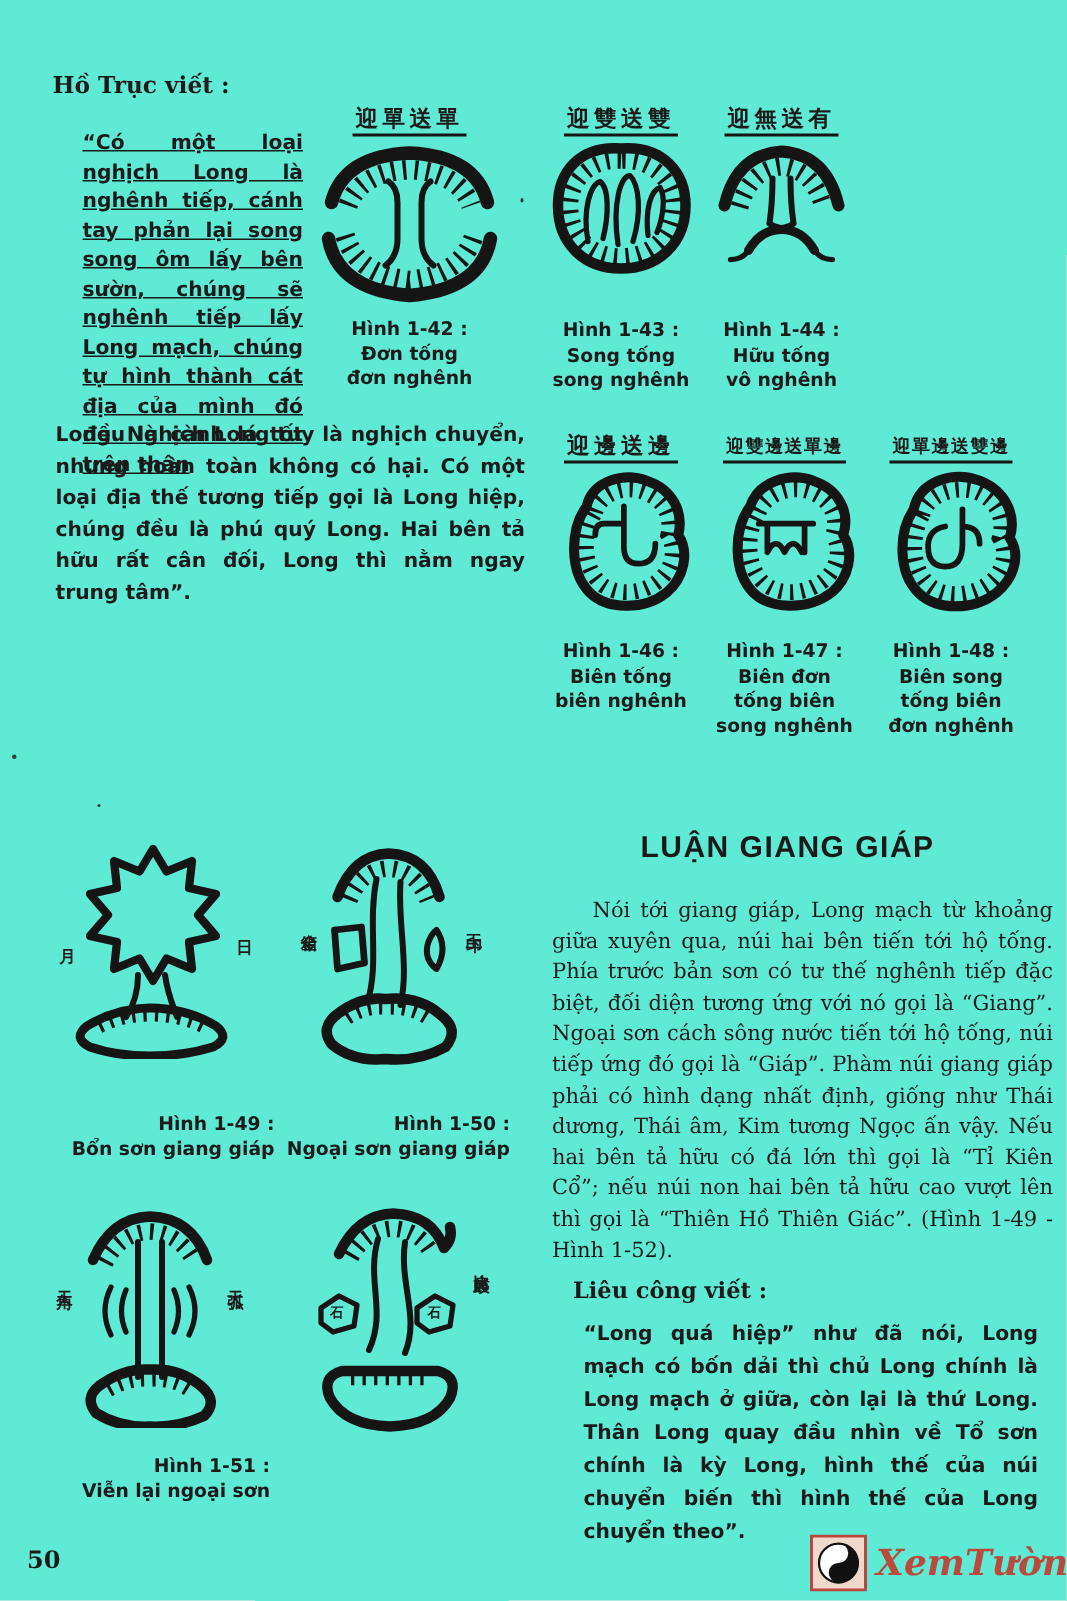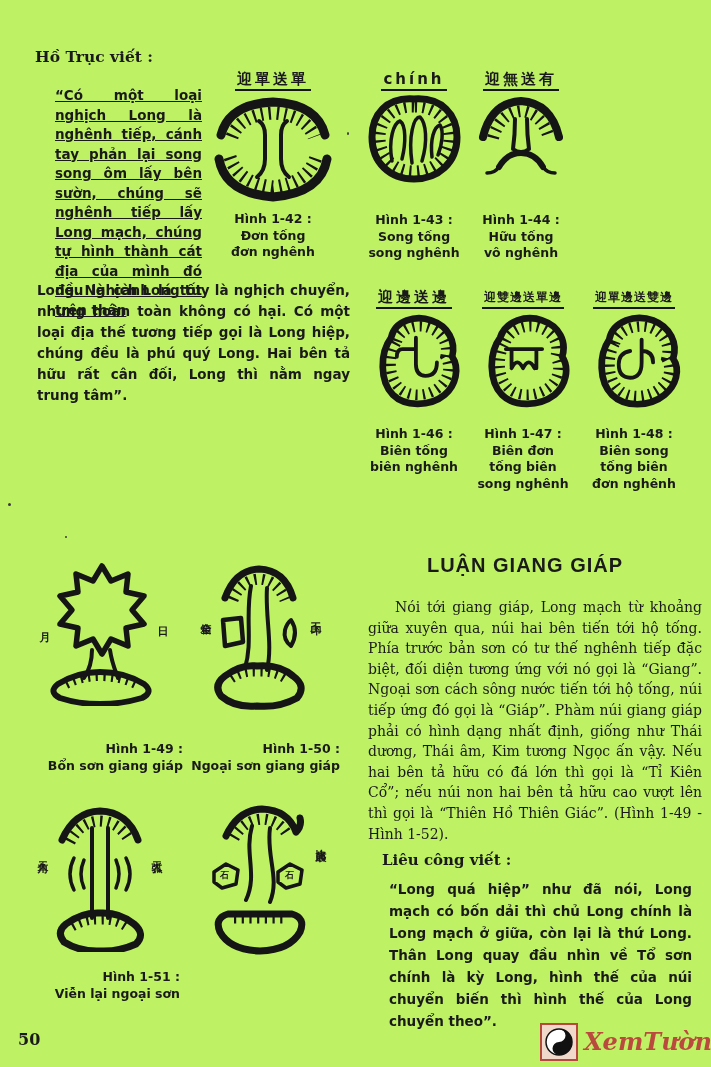--- a/index.html
+++ b/index.html
@@ -1,18 +1,18 @@
 <!DOCTYPE html>
 <html lang="vi"><head>
 <meta charset="utf-8">
 <style>
   html,body { margin:0; padding:0; background:#e8e8e4; }
   .page {
     position:relative; width:711px; height:1067px; margin:0 auto;
-    background:#bef264; overflow:hidden; color:#1a1a1a;
+    background:#5eead4; overflow:hidden; color:#1a1a1a;
     font-family:"DejaVu Serif", serif;
   }
   
   .h-serif  { position:absolute; font:bold 15.5px/20px "DejaVu Serif", serif; }
   .q-narrow { position:absolute; left:55px;  top:86px;  width:147px;
               font:600 13.5px/19.5px "DejaVu Sans", sans-serif; text-align:justify;text-decoration:underline; }
   .q-wide   { position:absolute; left:37px;  top:280px; width:313px;
               font:600 13.5px/21px "DejaVu Sans", sans-serif; text-align:justify; }
   .sec-head { position:absolute; left:358px; top:553px; width:334px; text-align:center;
               font:bold 20px/24px "Liberation Sans", sans-serif; letter-spacing:1px; }
@@ -61,21 +61,21 @@
       <path class="s" stroke-width="4" d="M56,30 Q62,34 62,44 V68 Q62,80 54,86 M84,30 Q78,34 78,44 V68 Q78,80 86,86"></path>
       <path class="s" stroke-width="9" d="M16,68 Q22,102 70,106 Q118,102 124,68"></path>
       <path class="tt" stroke-width="13" d="M27,66 Q35,92 70,96 Q105,92 113,66"></path>
     </svg>
     <div class="cap" style="margin-top:8px;">Hình 1-42 :
 Đơn tống
 đơn nghênh</div>
   </div>
 
   <div class="fg" style="left:360px; top:70px; width:108px;">
-    <div class="cnh">chính</div>
+    <div class="cnh">迎雙送雙</div>
     <svg width="105" height="95" viewBox="0 0 105 95">
       <path class="s" stroke-width="7" d="M52,8 C24,6 10,24 10,46 C10,72 28,88 52,88 C76,88 95,72 95,46 C95,24 80,6 52,8 Z"></path>
       <path class="tt" stroke-width="11" d="M52,16 C32,15 18,29 18,46 C18,66 32,80 52,80 C72,80 87,66 87,46 C87,29 72,15 52,16 Z"></path>
       <path class="s" stroke-width="3.5" d="M30,70 C26,48 32,32 38,30 C44,34 44,52 40,68 M50,72 C46,44 52,26 58,26 C64,32 66,50 60,70 M70,66 C68,48 72,36 78,34 C82,40 80,54 76,64"></path>
     </svg>
     <div class="cap" style="margin-top:26px;">Hình 1-43 :
 Song tống
 song nghênh</div>
   </div>
 

